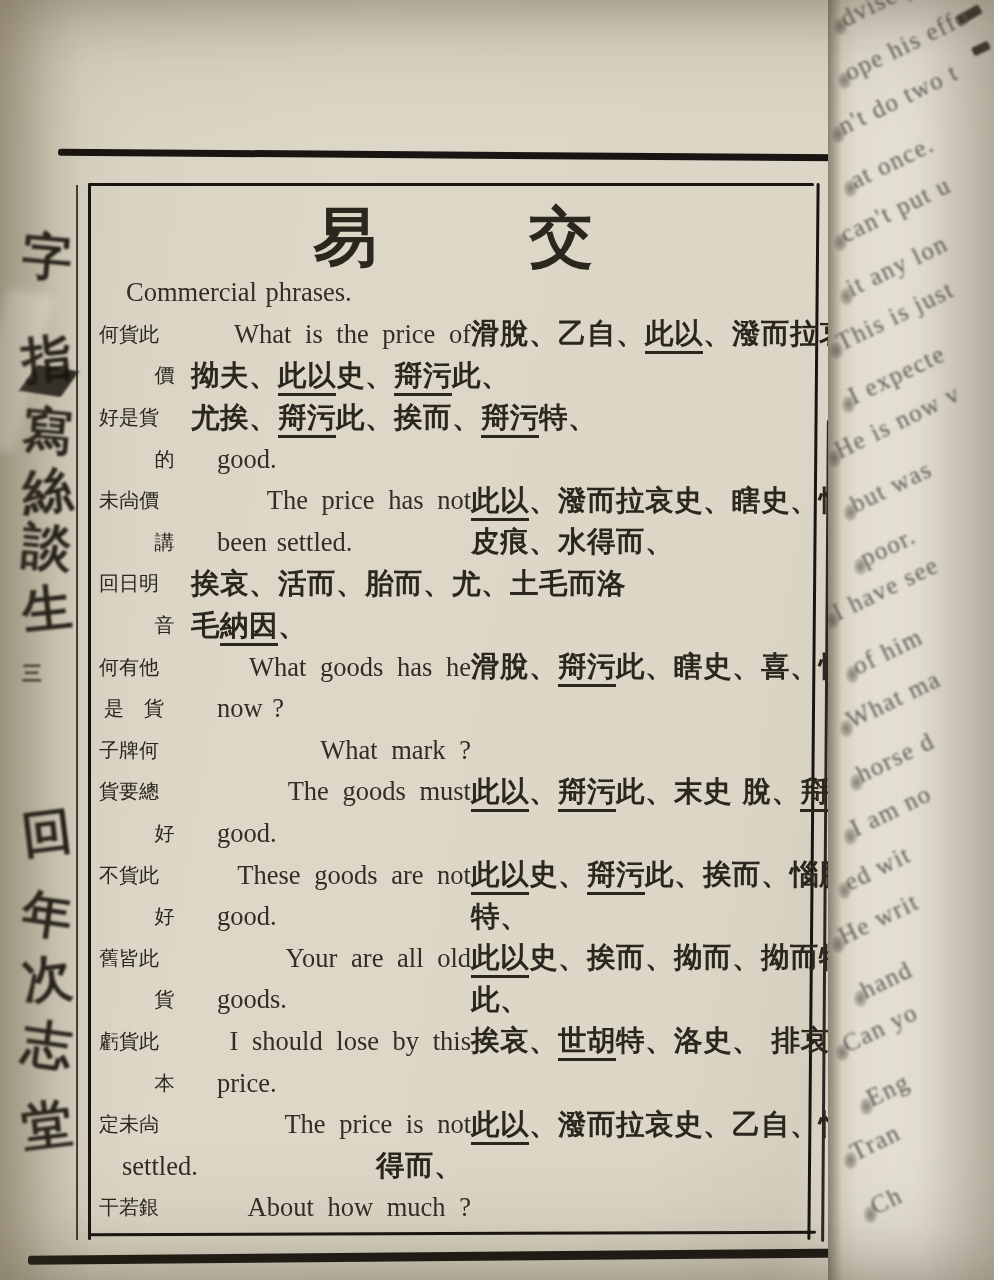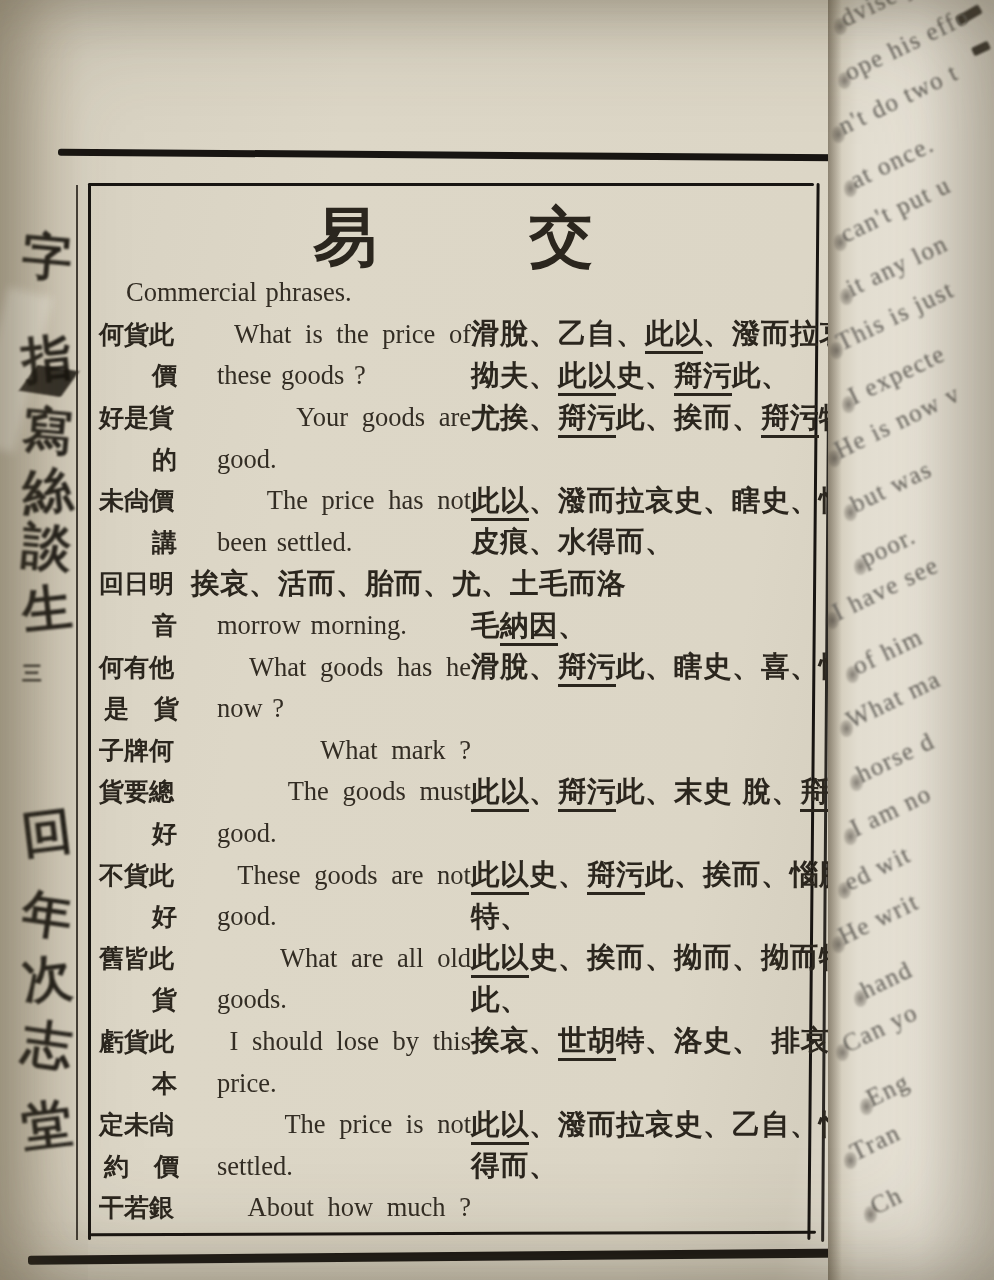--- a/index.html
+++ b/index.html
@@ -25,21 +25,21 @@
   #right-border{left:812px;top:183px;width:3px;height:1057px;transform:rotate(.5deg);}
   #right-border2{left:824px;top:420px;width:3px;height:822px;transform:rotate(.4deg);opacity:.9;}
   #bottom-inner{left:90px;top:1232px;width:726px;height:3px;transform:rotate(-.2deg);}
   #bottom-outer{left:28px;top:1252px;width:856px;height:9px;transform:rotate(-.5deg);}
   
   #table-content{position:absolute;left:96px;top:188px;width:716px;color:#2b261e;}
   #title-row{position:absolute;top:6px;left:0;width:100%;display:flex;justify-content:center;gap:150px;
     font-size:64px;font-weight:700;letter-spacing:2px;}
   #rows{position:absolute;top:84px;left:0;width:100%;}
   .pline{display:flex;align-items:center;height:41.6px;}
-  .c-hz{width:95px;flex:0 0 auto;display:flex;align-items:center;font-size:25px;font-weight:700;}
+  .c-hz{width:95px;flex:0 0 auto;display:flex;align-items:center;font-size:20px;font-weight:400;}
   .c-hz.j3{justify-content:space-between;padding:0 3px;box-sizing:border-box;}
   .c-hz.c1{justify-content:center;padding-left:42px;box-sizing:border-box;}
   .c-hz.j2{justify-content:space-between;padding:0 8px;box-sizing:border-box;}
   .c-hz.hdr{width:30px;}
   .c-en{width:280px;flex:0 0 auto;font-family:"Liberation Serif","DejaVu Serif",serif;font-size:26.5px;
     color:#332d24;box-sizing:border-box;}
   .c-en.first{word-spacing:7px;text-align:right;}
   .c-en.cont{padding-left:26px;word-spacing:3px;}
   .c-en.hdr{width:345px;word-spacing:2px;}
   .c-tr{flex:0 0 auto;font-size:28.5px;font-weight:700;white-space:nowrap;letter-spacing:.5px;}
@@ -98,26 +98,24 @@
           <div class="c-hz hdr"></div>
           <div class="c-en hdr">Commercial phrases.</div>
         </div>
         <div class="pline">
           <div class="c-hz j3">何貨此</div>
           <div class="c-en first">What is the price of</div>
           <div class="c-tr"><span>滑脫、乙自、</span><span class="useg">此以</span><span>、潑而拉哀史、</span></div>
         </div>
         <div class="pline">
           <div class="c-hz c1">價</div>
-          <div class="c-en cont">these goods ?</div>
           <div class="c-tr"><span>拗夫、</span><span class="useg">此以</span><span>史、</span><span class="useg">搿污</span><span>此、</span></div>
         </div>
         <div class="pline">
           <div class="c-hz j3">好是貨</div>
-          <div class="c-en first">Your goods are</div>
           <div class="c-tr"><span>尤挨、</span><span class="useg">搿污</span><span>此、挨而、</span><span class="useg">搿污</span><span>特、</span></div>
         </div>
         <div class="pline">
           <div class="c-hz c1">的</div>
           <div class="c-en cont">good.</div>
           <div class="c-tr"></div>
         </div>
         <div class="pline">
           <div class="c-hz j3">未尙價</div>
           <div class="c-en first">The price has not</div>
@@ -127,21 +125,20 @@
           <div class="c-hz c1">講</div>
           <div class="c-en cont">been settled.</div>
           <div class="c-tr"><span>皮痕、水得而、</span></div>
         </div>
         <div class="pline">
           <div class="c-hz j3">回日明</div>
           <div class="c-tr"><span>挨哀、活而、胎而、尤、土毛而洛</span></div>
         </div>
         <div class="pline">
           <div class="c-hz c1">音</div>
-          <div class="c-en cont">morrow morning.</div>
           <div class="c-tr"><span>毛</span><span class="useg">納因</span><span>、</span></div>
         </div>
         <div class="pline">
           <div class="c-hz j3">何有他</div>
           <div class="c-en first">What goods has he</div>
           <div class="c-tr"><span>滑脫、</span><span class="useg">搿污</span><span>此、瞎史、喜、惱、</span></div>
         </div>
         <div class="pline">
           <div class="c-hz j2">是　貨</div>
           <div class="c-en cont">now ?</div>
@@ -166,21 +163,21 @@
           <div class="c-en first">These goods are not</div>
           <div class="c-tr"><span class="useg">此以</span><span>史、</span><span class="useg">搿污</span><span>此、挨而、惱脫、</span><span class="useg">搿污</span></div>
         </div>
         <div class="pline">
           <div class="c-hz c1">好</div>
           <div class="c-en cont">good.</div>
           <div class="c-tr"><span>特、</span></div>
         </div>
         <div class="pline">
           <div class="c-hz j3">舊皆此</div>
-          <div class="c-en first">What are all old</div>
+          <div class="c-en first">Your are all old</div>
           <div class="c-tr"><span class="useg">此以</span><span>史、挨而、拗而、拗而特、</span><span class="useg">搿污</span></div>
         </div>
         <div class="pline">
           <div class="c-hz c1">貨</div>
           <div class="c-en cont">goods.</div>
           <div class="c-tr"><span>此、</span></div>
         </div>
         <div class="pline">
           <div class="c-hz j3">虧貨此</div>
           <div class="c-en first">I should lose by this</div>
@@ -189,21 +186,20 @@
         <div class="pline">
           <div class="c-hz c1">本</div>
           <div class="c-en cont">price.</div>
         </div>
         <div class="pline">
           <div class="c-hz j3">定未尙</div>
           <div class="c-en first">The price is not</div>
           <div class="c-tr"><span class="useg">此以</span><span>、潑而拉哀史、乙自、惱脫、水</span></div>
         </div>
         <div class="pline">
-          <div class="c-hz j2">約　價</div>
           <div class="c-en cont">settled.</div>
           <div class="c-tr"><span>得而、</span></div>
         </div>
         <div class="pline">
           <div class="c-hz j3">干若銀</div>
           <div class="c-en first">About how much ?</div>
         </div>
       </div>
   </div>
 

